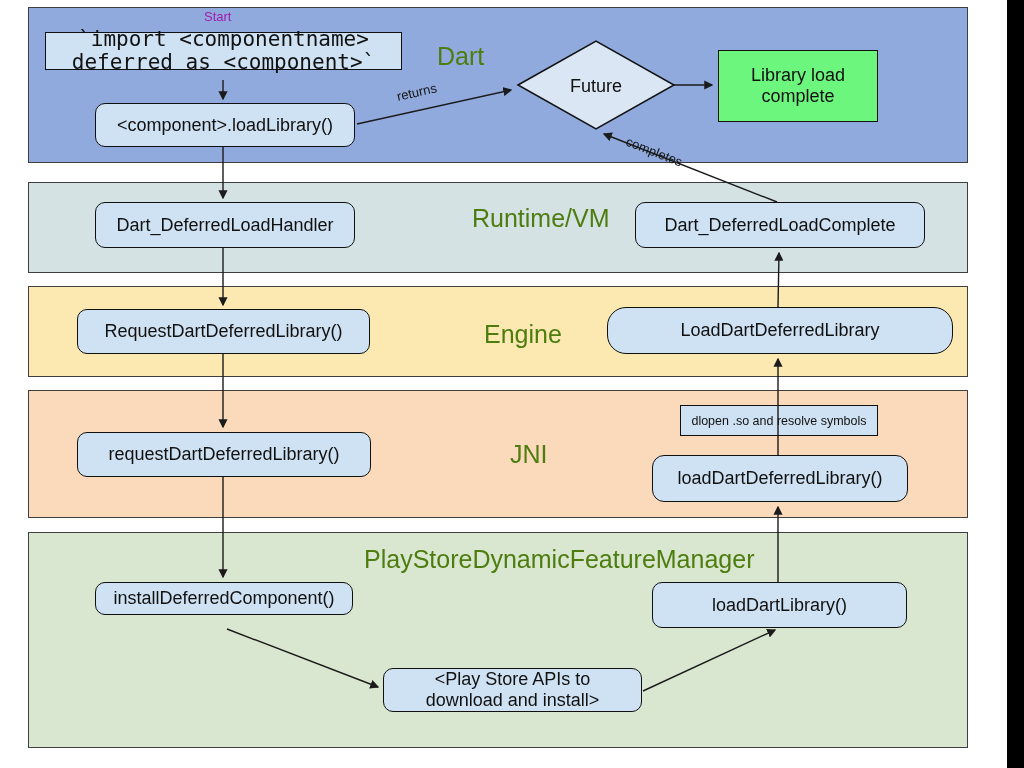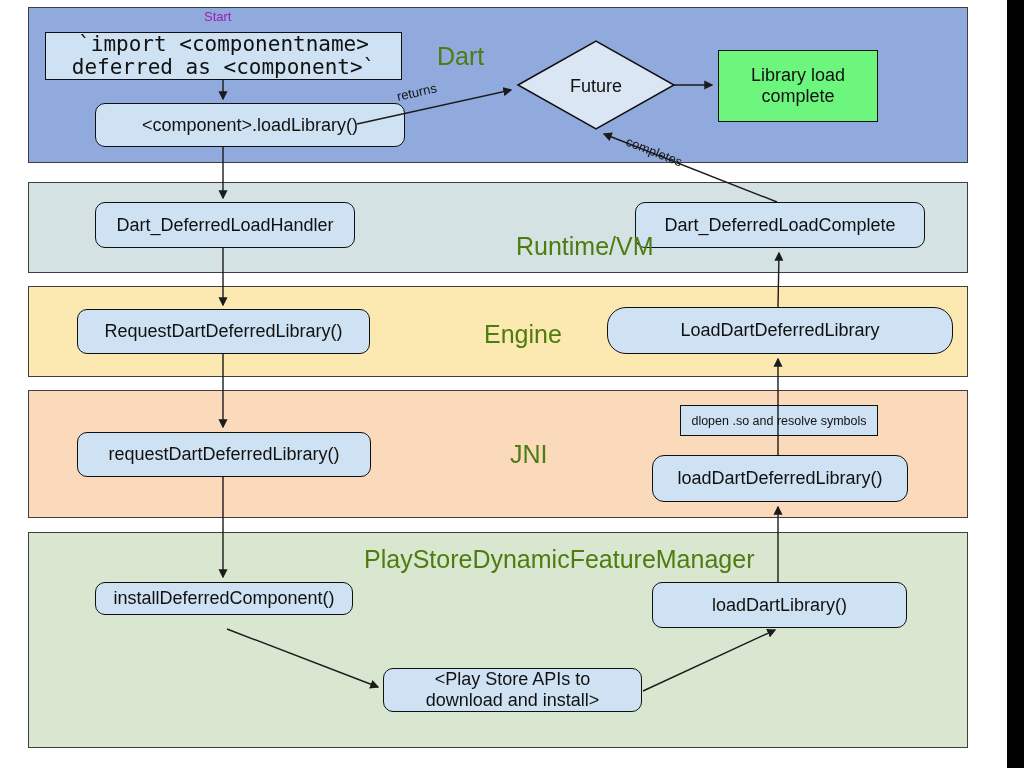--- a/index.html
+++ b/index.html
@@ -22,32 +22,32 @@
 
 <div id="stage">
 
   <div class="band" style="top: 7px; height: 156px; background-color: rgb(144, 170, 221);"></div>
   <div class="band" style="top: 182px; height: 91px; background-color: rgb(213, 226, 228);"></div>
   <div class="band" style="top: 286px; height: 91px; background-color: rgb(252, 233, 178);"></div>
   <div class="band" style="top: 390px; height: 128px; background-color: rgb(251, 217, 187);"></div>
   <div class="band" style="top: 532px; height: 216px; background-color: rgb(217, 231, 208);"></div>
 
   <div class="band-label" style="left:437px;top:42px;">Dart</div>
-  <div class="band-label" style="left:472px;top:232px;margin-left:44px;">Runtime/VM</div>
+  <div class="band-label" style="left:472px;top:204px;">Runtime/VM</div>
   <div class="band-label" style="left:484px;top:320px;">Engine</div>
   <div class="band-label" style="left:502px;top:440px;margin-left:8px;">JNI</div>
   <div class="band-label" style="left:364px;top:545px;">PlayStoreDynamicFeatureManager</div>
 
   <div class="tiny-label" style="left:204px;top:9px;">Start</div>
 
-  <div class="node mono" style="left: 45px; top: 32px; width: 357px; height: 48px; background-color: rgb(207, 226, 243);">
+  <div class="node mono" style="left: 45px; top: 32px; width: 357px; height: 38px; background-color: rgb(207, 226, 243);">
     <div>`import &lt;componentname&gt;</div>
     <div>deferred as &lt;component&gt;`</div>
   </div>
-  <div class="node rounded" style="left: 95px; top: 103px; width: 310px; height: 44px; background-color: rgb(207, 226, 243);">&lt;component&gt;.loadLibrary()</div>
+  <div class="node rounded" style="left: 95px; top: 103px; width: 260px; height: 44px; background-color: rgb(207, 226, 243);">&lt;component&gt;.loadLibrary()</div>
   <div class="node" style="left: 718px; top: 50px; width: 160px; height: 72px; background-color: rgb(108, 246, 125);">Library load complete</div>
 
   <div class="node rounded" style="left: 635px; top: 202px; width: 290px; height: 46px; background-color: rgb(207, 226, 243);">Dart_DeferredLoadComplete</div>
   <div class="node rounded" style="left: 95px; top: 202px; width: 260px; height: 46px; background-color: rgb(207, 226, 243);">Dart_DeferredLoadHandler</div>
 
   <div class="node rounded" style="left: 77px; top: 309px; width: 293px; height: 45px; background-color: rgb(207, 226, 243);">RequestDartDeferredLibrary()</div>
   <div class="node rounded" style="left: 607px; top: 307px; width: 346px; height: 47px; background-color: rgb(207, 226, 243); border-radius: 19px;">LoadDartDeferredLibrary</div>
 
   <div class="node rounded" style="left: 77px; top: 432px; width: 294px; height: 45px; background-color: rgb(207, 226, 243);">requestDartDeferredLibrary()</div>
   <div class="node small-note" style="left: 680px; top: 405px; width: 198px; height: 31px; background-color: rgb(207, 226, 243);">dlopen .so and resolve symbols</div>

